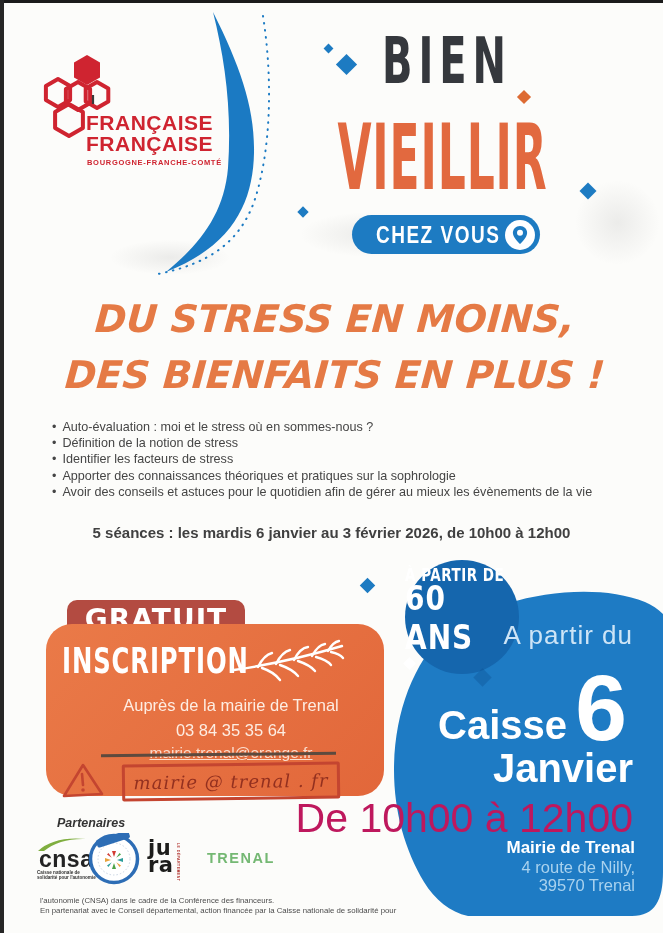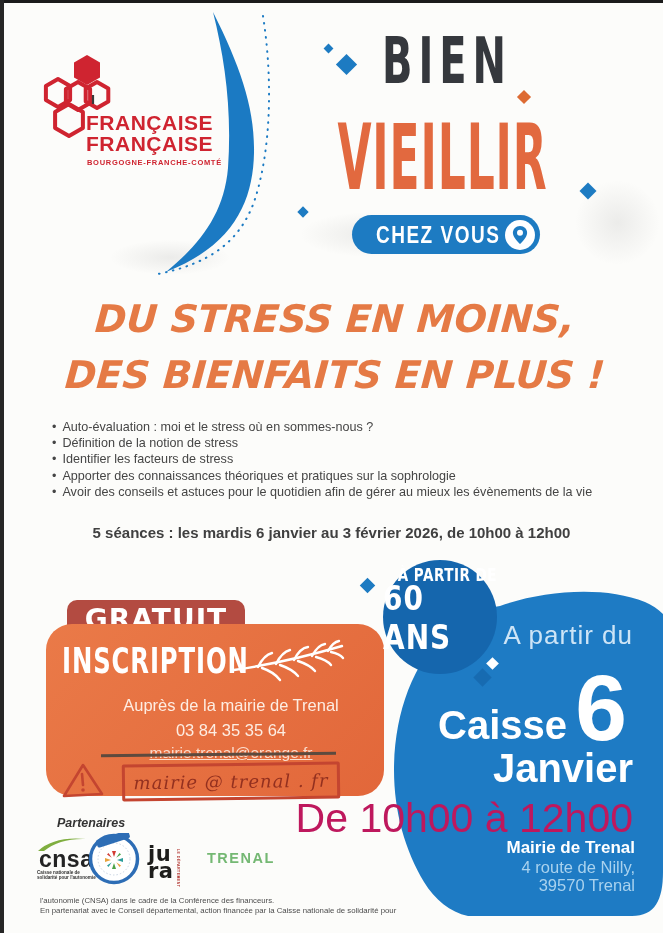--- a/index.html
+++ b/index.html
@@ -73,23 +73,23 @@
   .reg-email { top:120px; font-size:15.5px; color:rgba(255,240,230,.85); text-decoration:underline; }
   .strike { position:absolute; left:55px; top:129px; width:235px; height:3px;
     background:#5d4a3e; transform:rotate(-.6deg); }
   .hand-box { position:absolute; left:76px; top:139px; width:212px; height:31px;
     border:3px solid #c44530; border-radius:2px; transform:rotate(-.8deg);
     display:flex; align-items:center; justify-content:center; }
   .hand-text { font-family:"DejaVu Serif",serif; font-style:italic; font-size:18px;
     color:#93301f; letter-spacing:1px; white-space:nowrap; }
 
   
-  .age-badge { left:383px; top:560px; width:114px; height:114px; border-radius:50%;
+  .age-badge { left:405px; top:560px; width:114px; height:114px; border-radius:50%;
     background:#1566ad; z-index:2; display:flex; flex-direction:column;
-    align-items:flex-end; justify-content:center; }
+    align-items:flex-start; justify-content:center; }
   .age-l1 { color:#fff; font-size:13.5px; letter-spacing:.5px; font-weight:bold;
     transform:scaleY(1.25); font-family:"DejaVu Sans",sans-serif; }
   .age-l2 { color:#fff; font-size:28px; font-weight:bold; letter-spacing:1px;
     transform:scaleY(1.2); font-family:"DejaVu Sans",sans-serif; margin-top:2px; }
   .age-dmd { width:9px; height:9px; background:#fff; transform:rotate(45deg); margin-top:8px; }
 
   
   .blob-svg { left:0; top:0; z-index:1; }
   .ev { z-index:3; right:30px; color:#fff; white-space:nowrap; }
   .ev-intro { top:620px; font-size:26px; color:#cde4f6; letter-spacing:1px; }
@@ -99,21 +99,21 @@
   .ev-time { top:795px; font-size:41px; color:#be185d; }
   .ev-venue { top:838px; right:28px; font-size:17px; font-weight:bold; }
   .ev-addr1 { top:858px; right:28px; font-size:16.5px; color:#a9d2ee; }
   .ev-addr2 { top:876px; right:28px; font-size:16.5px; color:#a9d2ee; }
 
   
   .partners-label { left:57px; top:816px; font-size:12.5px; font-weight:bold; font-style:italic; color:#333; }
   .cnsa { left:36px; top:839px; width:95px; }
   .cnsa-name { position:absolute; left:3px; top:7px; font-size:23px; font-weight:bold; color:#232323; letter-spacing:.5px; }
   .cnsa-sub { position:absolute; left:1px; top:32px; font-size:4.6px; color:#333; line-height:4.8px; font-weight:bold; }
-  .jura { left:148px; top:840px; display:flex;margin-top:6px; }
+  .jura { left:148px; top:840px; display:flex; }
   .jura-col { font-family:"DejaVu Sans",sans-serif; font-weight:bold; font-size:21px;
     color:#1d1d1b; line-height:17px; letter-spacing:.5px; }
   .jura-side { writing-mode:vertical-rl; font-size:3.6px; color:#b0312c; letter-spacing:.4px;
     margin-left:2px; margin-top:3px; font-weight:bold; }
   .trenal { left:207px; top:850px; font-size:14.5px; font-weight:bold; color:#74b873; letter-spacing:1.5px; }
 
   .footnote { left:40px; top:896px; width:405px; font-size:7.8px; color:#4c4c4c; line-height:9.6px; }
 
   
   .ghost { position:absolute; background:radial-gradient(closest-side, rgba(90,90,90,.10), rgba(90,90,90,0)); }

